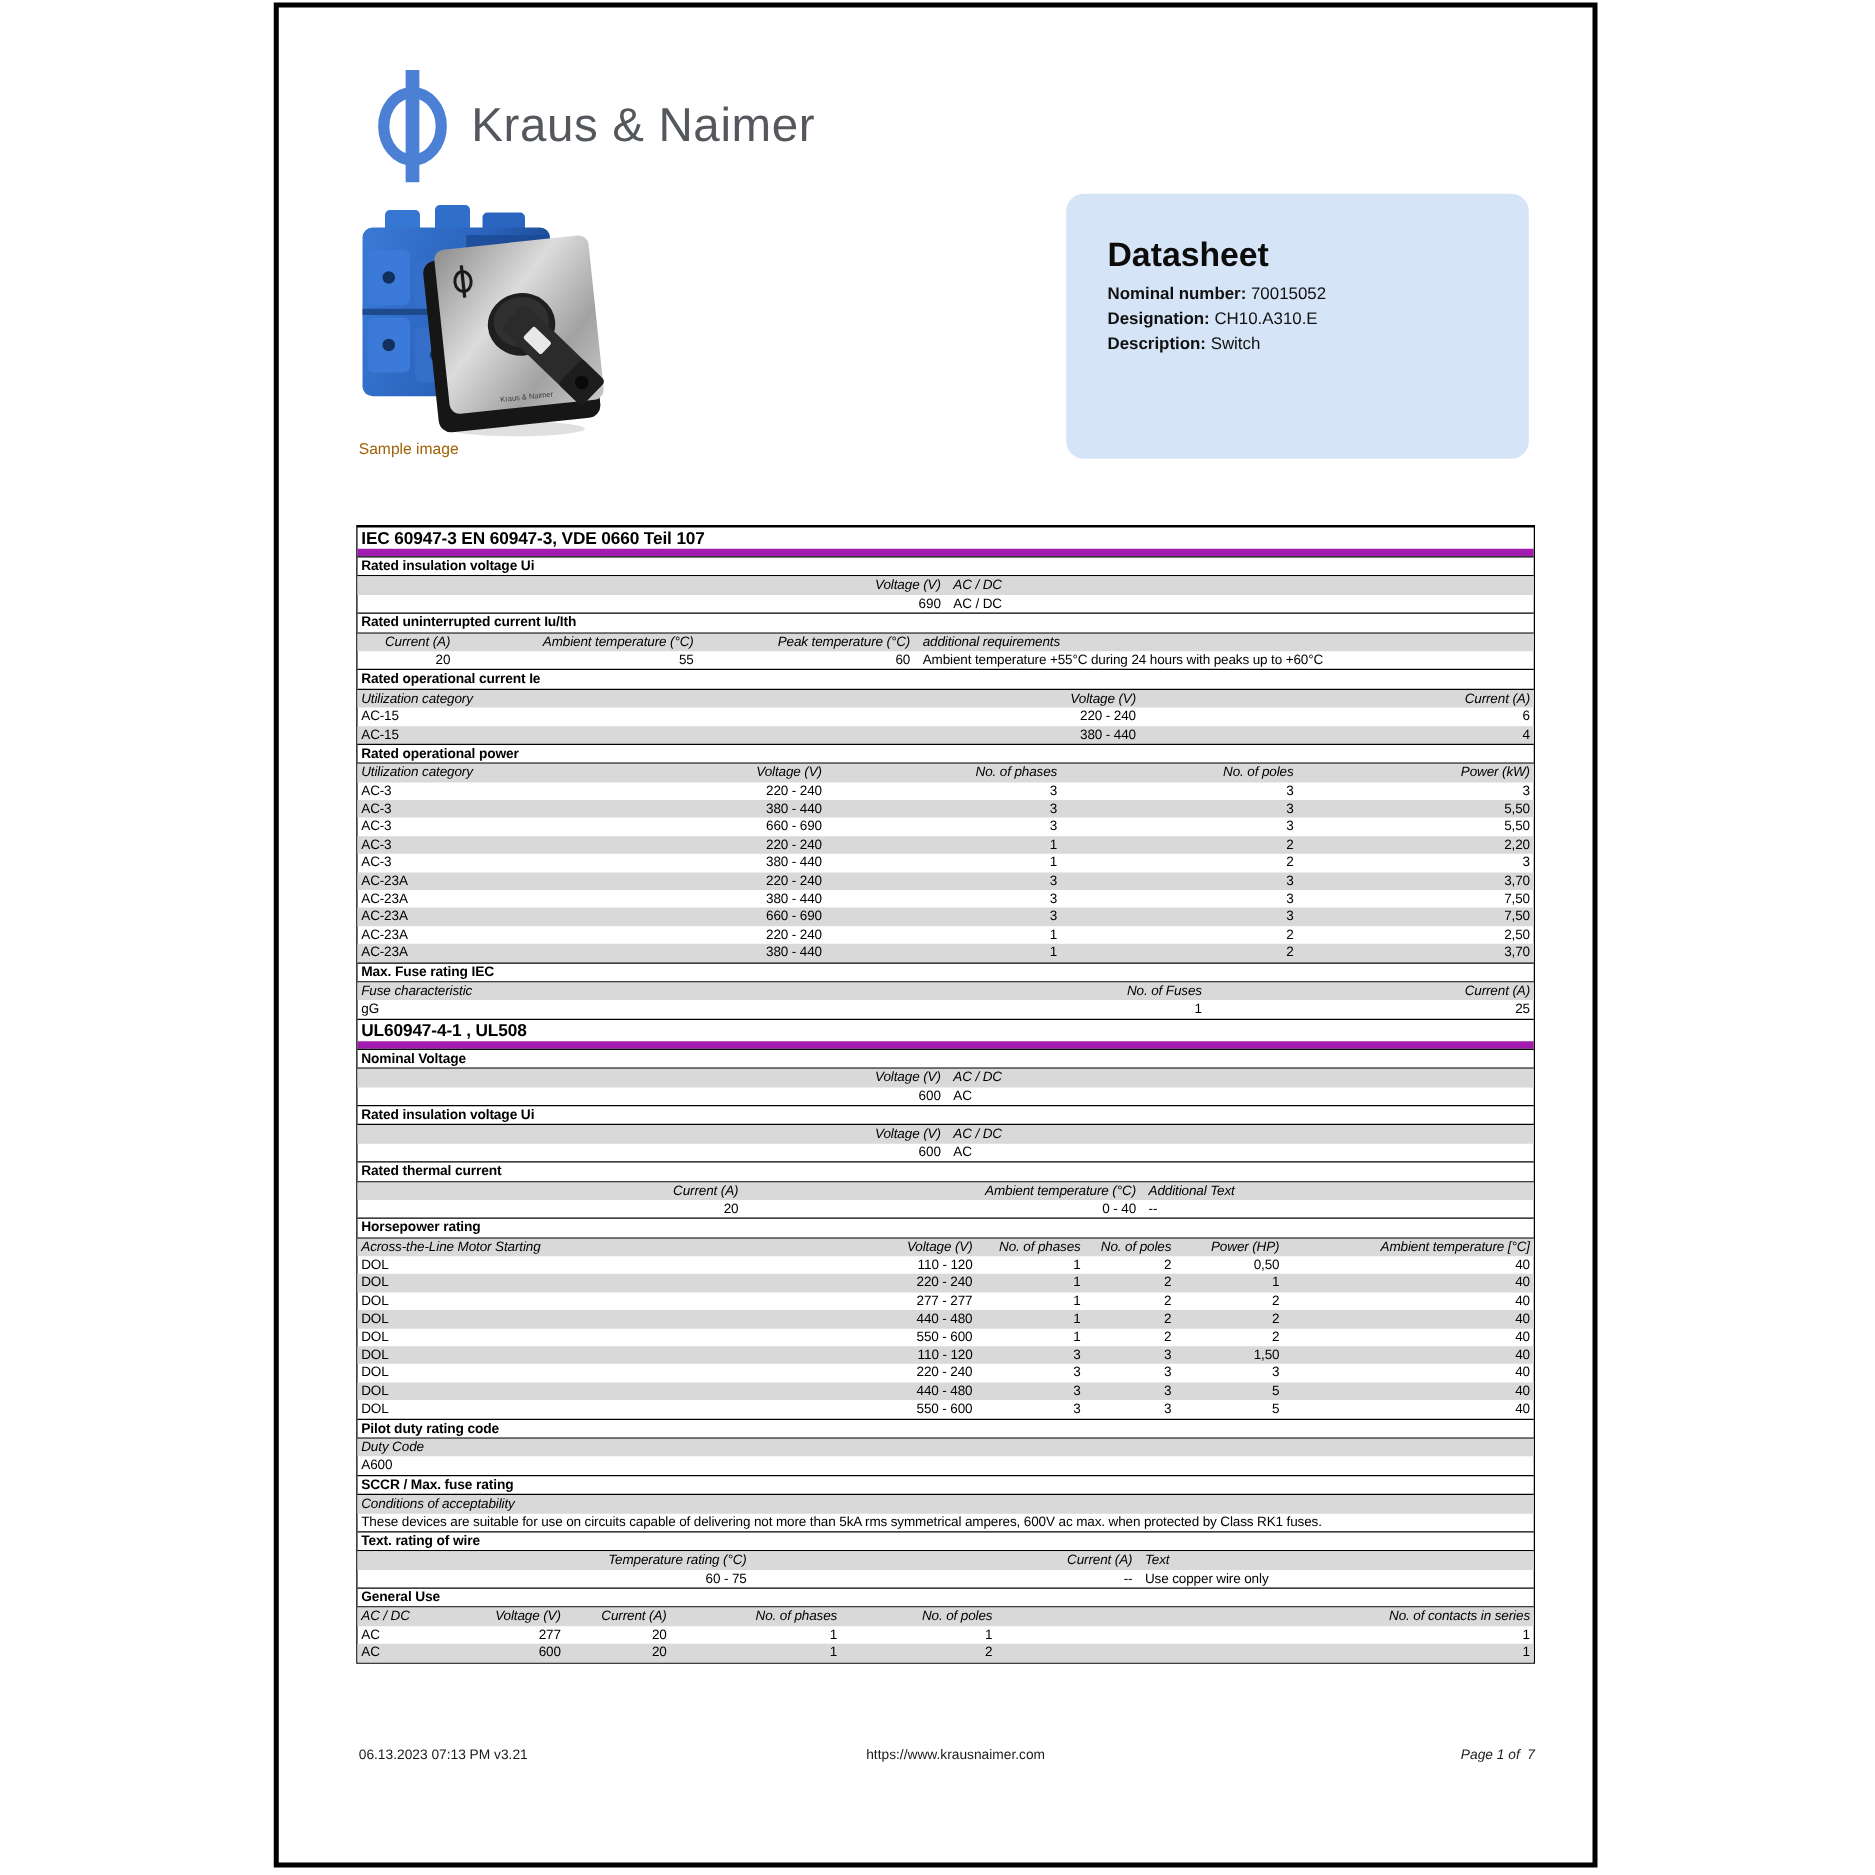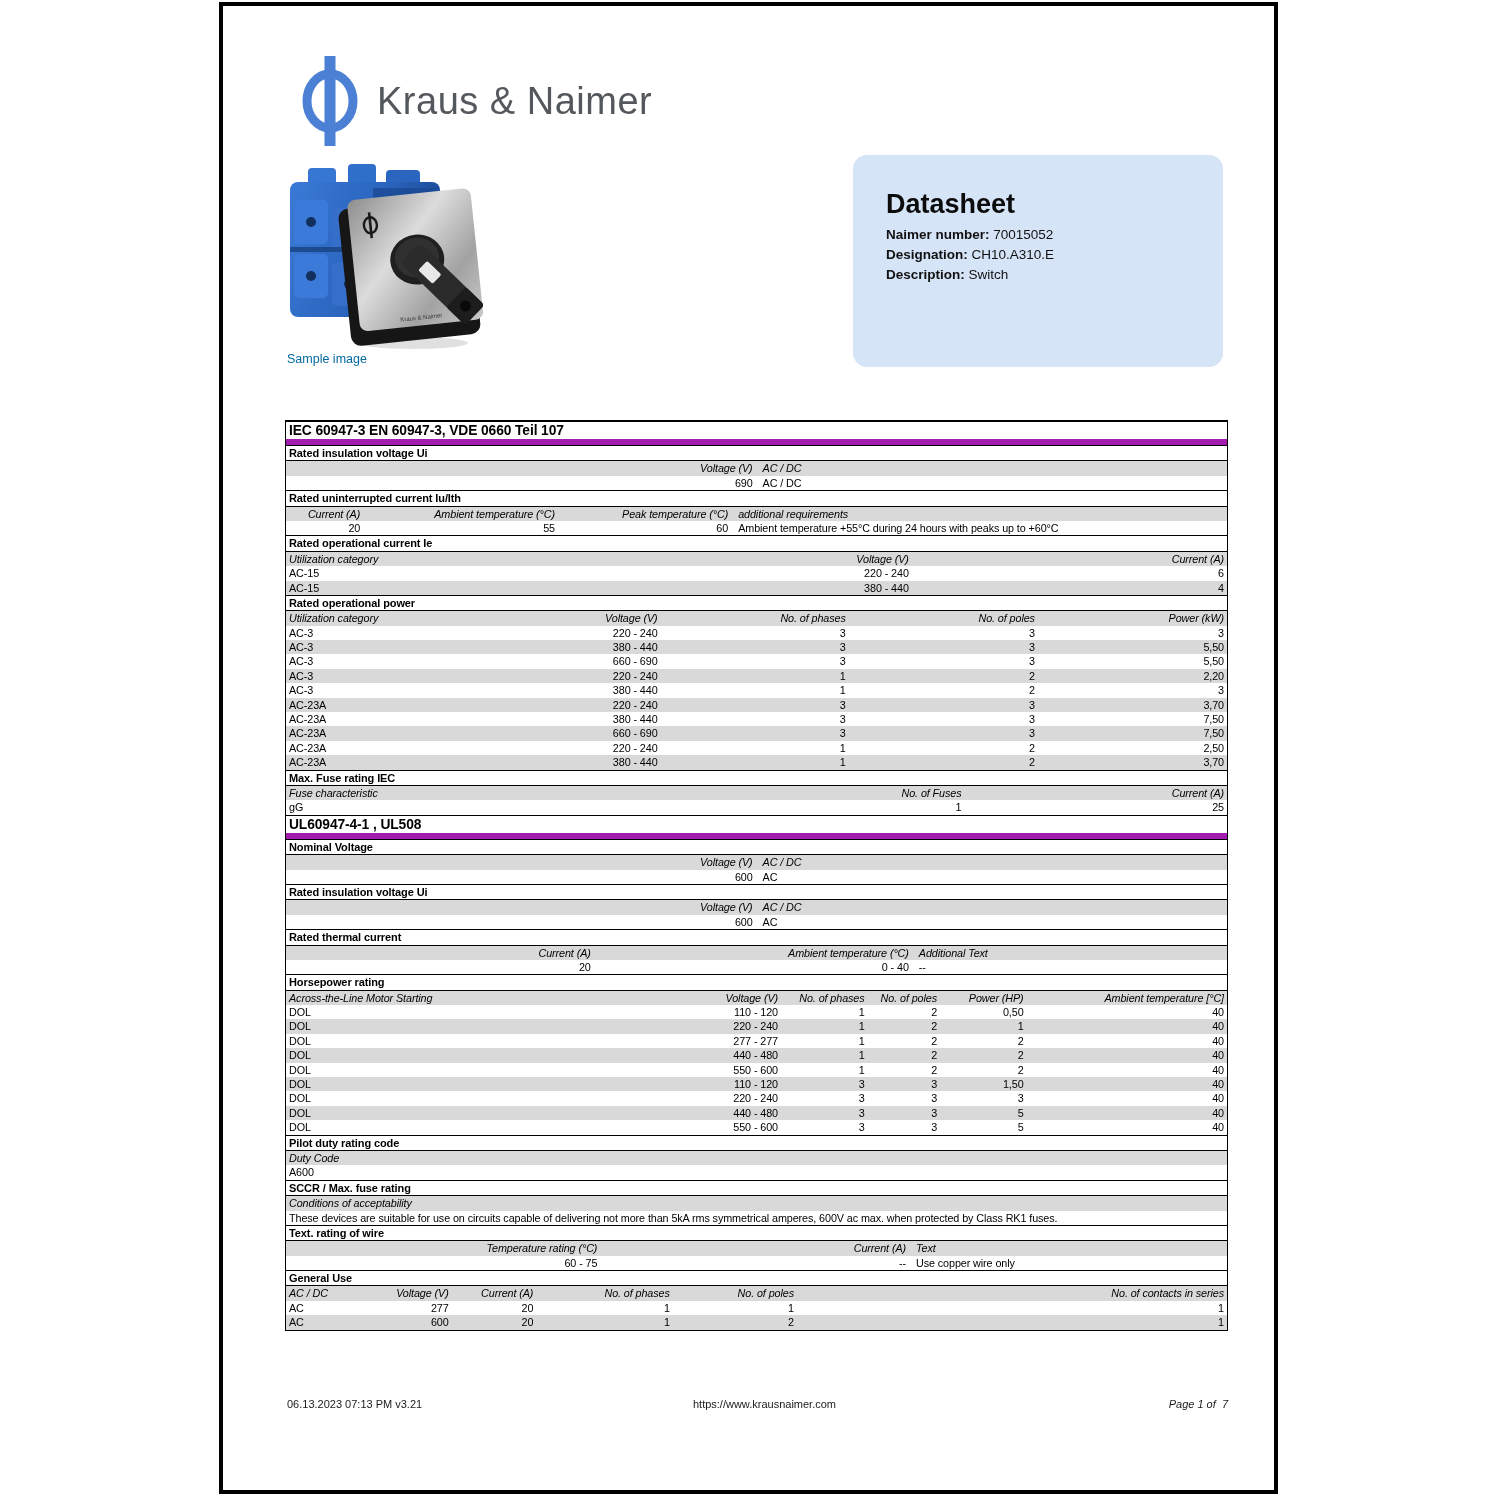--- a/index.html
+++ b/index.html
@@ -7,21 +7,21 @@
   .page{position:absolute;left:219px;top:2px;width:1059px;height:1492px;background:#fff;
         border:4px solid #000;box-sizing:border-box;}
 
   
   .brand{position:absolute;left:76px;top:50px;display:flex;align-items:center;gap:16px;}
   .brand svg{display:block;}
   .brand-name{font-size:38px;color:#54585c;letter-spacing:.5px;font-weight:400;white-space:nowrap;}
 
   
   .product{position:absolute;left:55px;top:146px;}
-  .caption{position:absolute;left:64px;top:346px;font-size:12.5px;color:#0369a1;}
+  .caption{position:absolute;left:64px;top:346px;font-size:12.5px;color:#a16207;}
 
   
   .infobox{position:absolute;left:630px;top:149px;width:370px;height:212px;background:#d6e4f8;border-radius:14px;}
   .infobox-title{position:absolute;left:33px;top:18px;font-size:27px;font-weight:700;color:#0c0c0c;margin-top:16px;}
   .infobox-fields{position:absolute;left:33px;top:70px;font-size:13.5px;line-height:20px;color:#111;}
   .lbl{font-weight:700;}
 
   
   .spec-table{position:absolute;left:62px;top:414px;width:943px;box-sizing:border-box;
               border:1.5px solid #000;border-top-width:2.5px;font-size:10.8px;letter-spacing:-.1px;background:#fff;}
@@ -119,21 +119,21 @@
           <circle cx="140" cy="175" r="5.5" fill="#0a0a0a"></circle>
         </g>
       </g>
     </svg>
   </div>
   <div class="caption">Sample image</div>
 
   <div class="infobox">
     <div class="infobox-title">Datasheet</div>
     <div class="infobox-fields">
-      <div><span class="lbl">Naimer number:</span> <span>70015052</span></div>
+      <div><span class="lbl">Nominal number:</span> <span>70015052</span></div>
       <div><span class="lbl">Designation:</span> <span>CH10.A310.E</span></div>
       <div><span class="lbl">Description:</span> <span>Switch</span></div>
     </div>
   </div>
 
   <div class="spec-table">
       <div class="th1">IEC 60947-3 EN 60947-3, VDE 0660 Teil 107</div>
       <div class="th2">Rated insulation voltage Ui</div>
       <div class="trow LA hdr gray">
         <div class="tcell">Voltage (V)</div>

